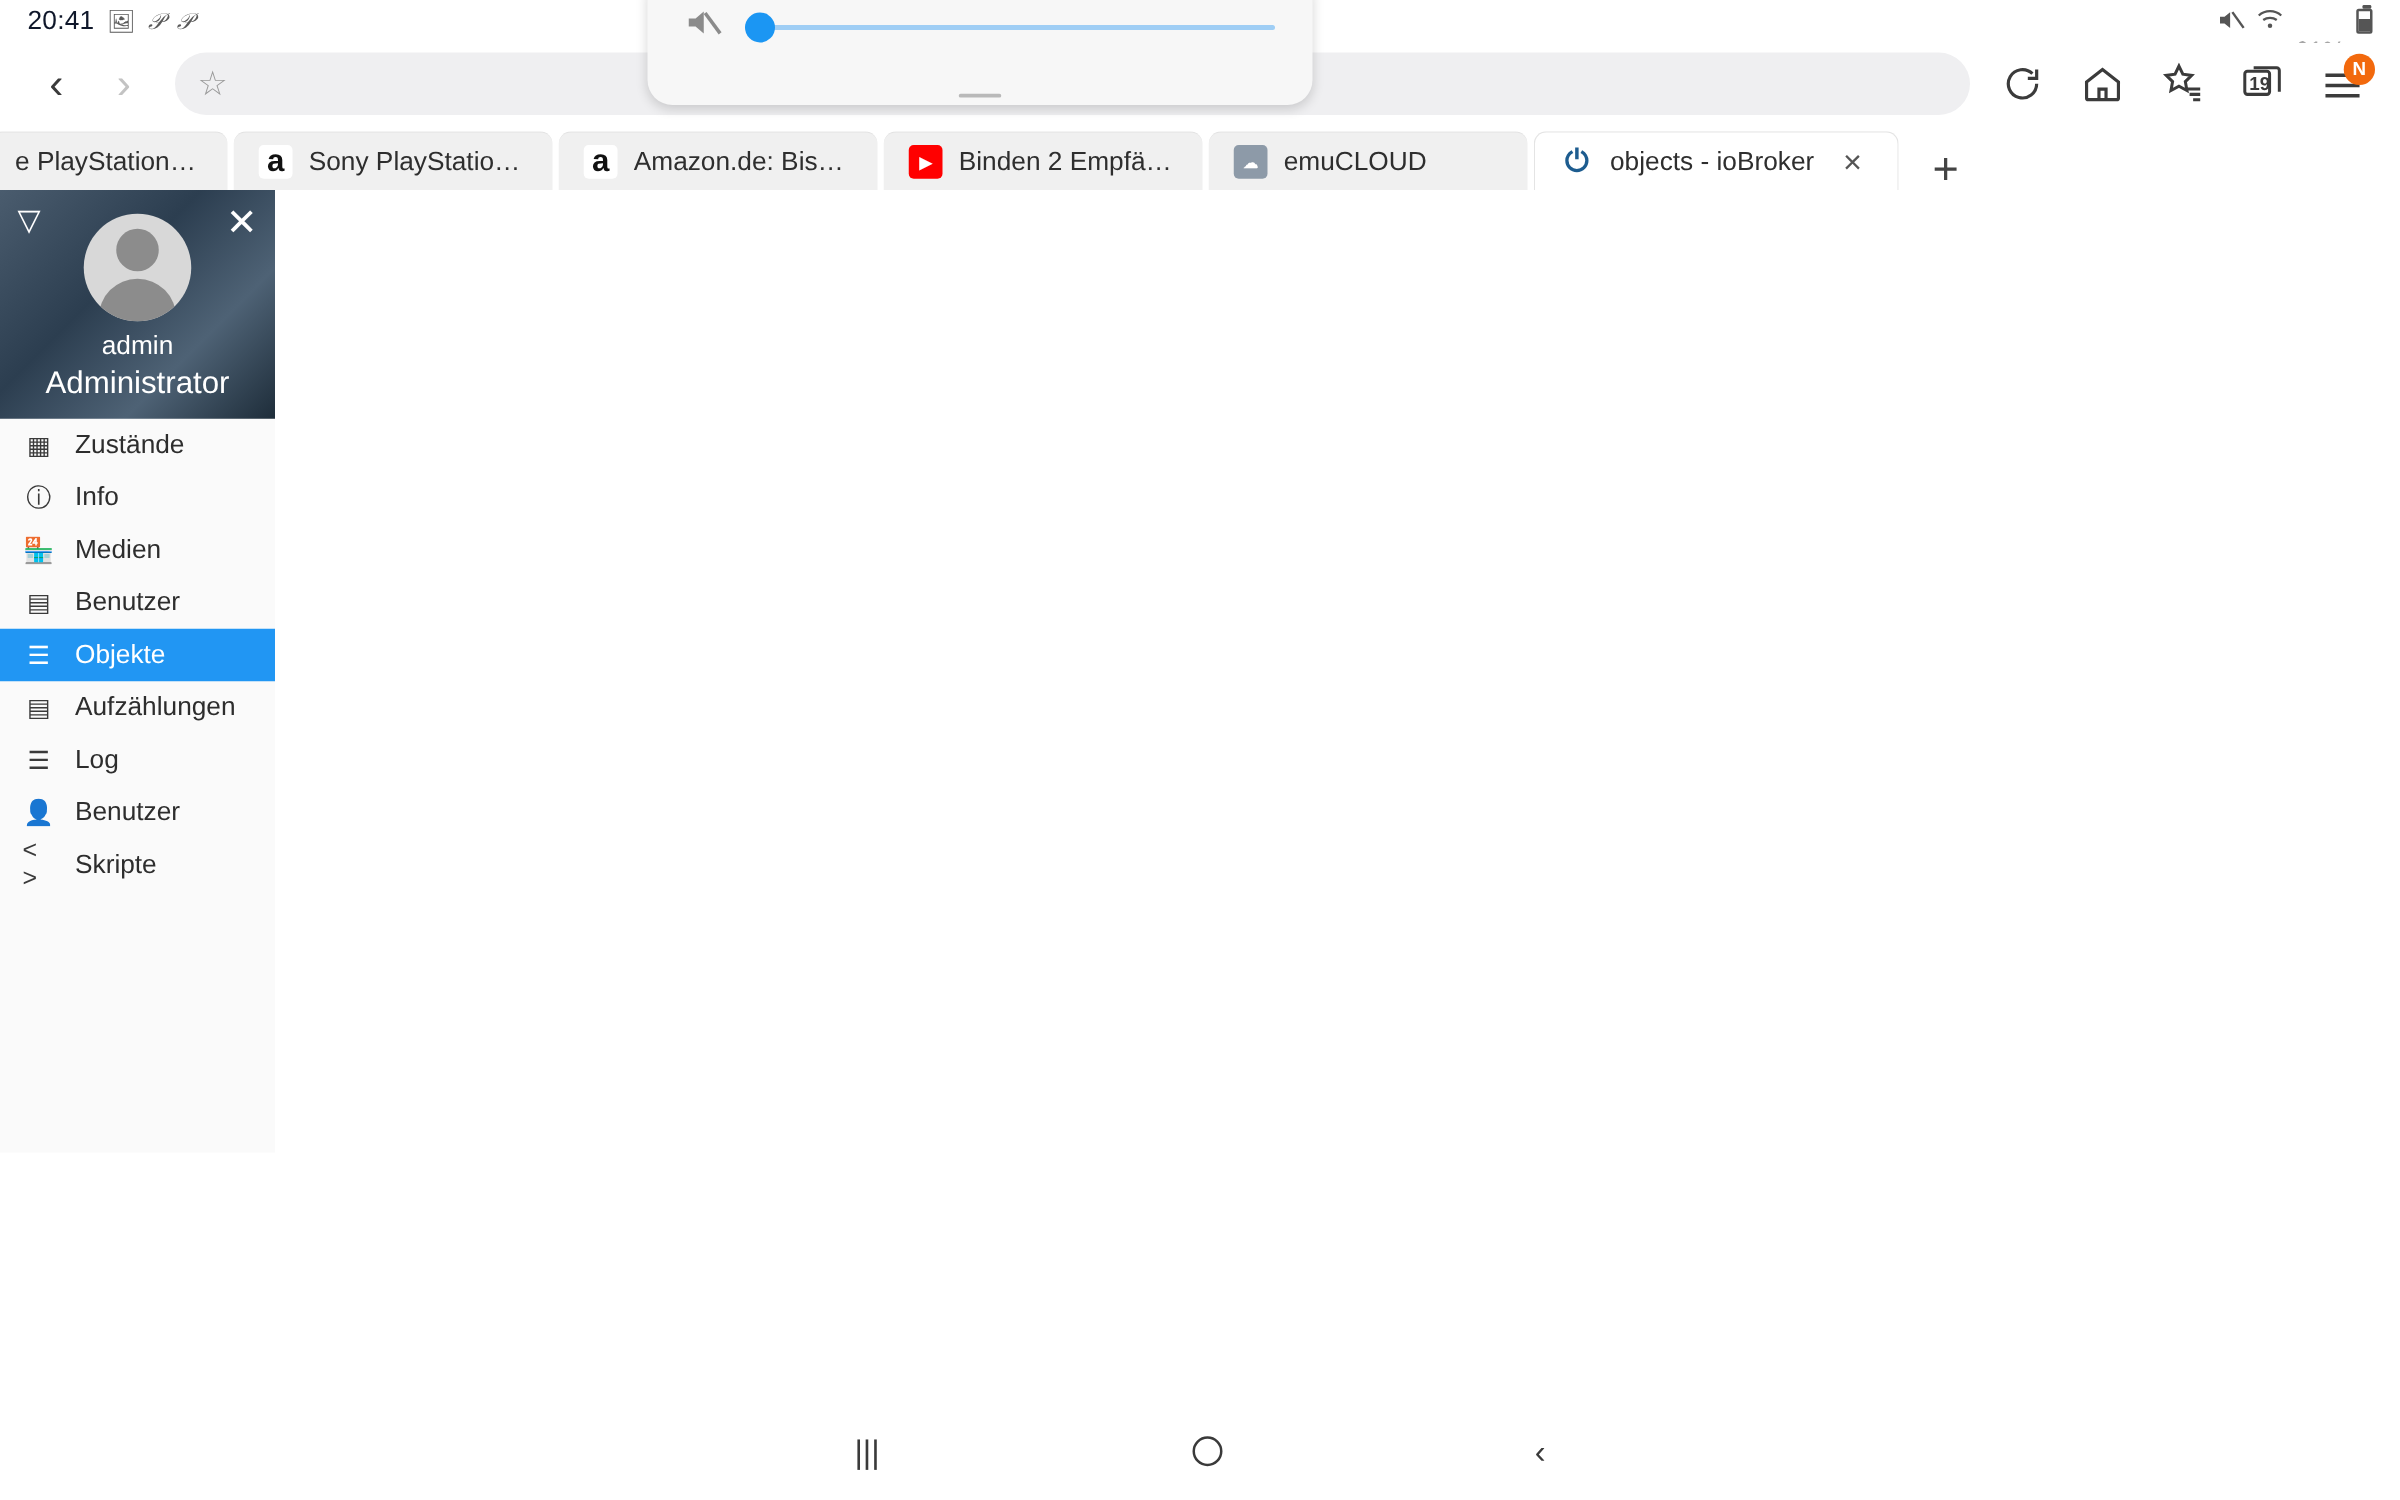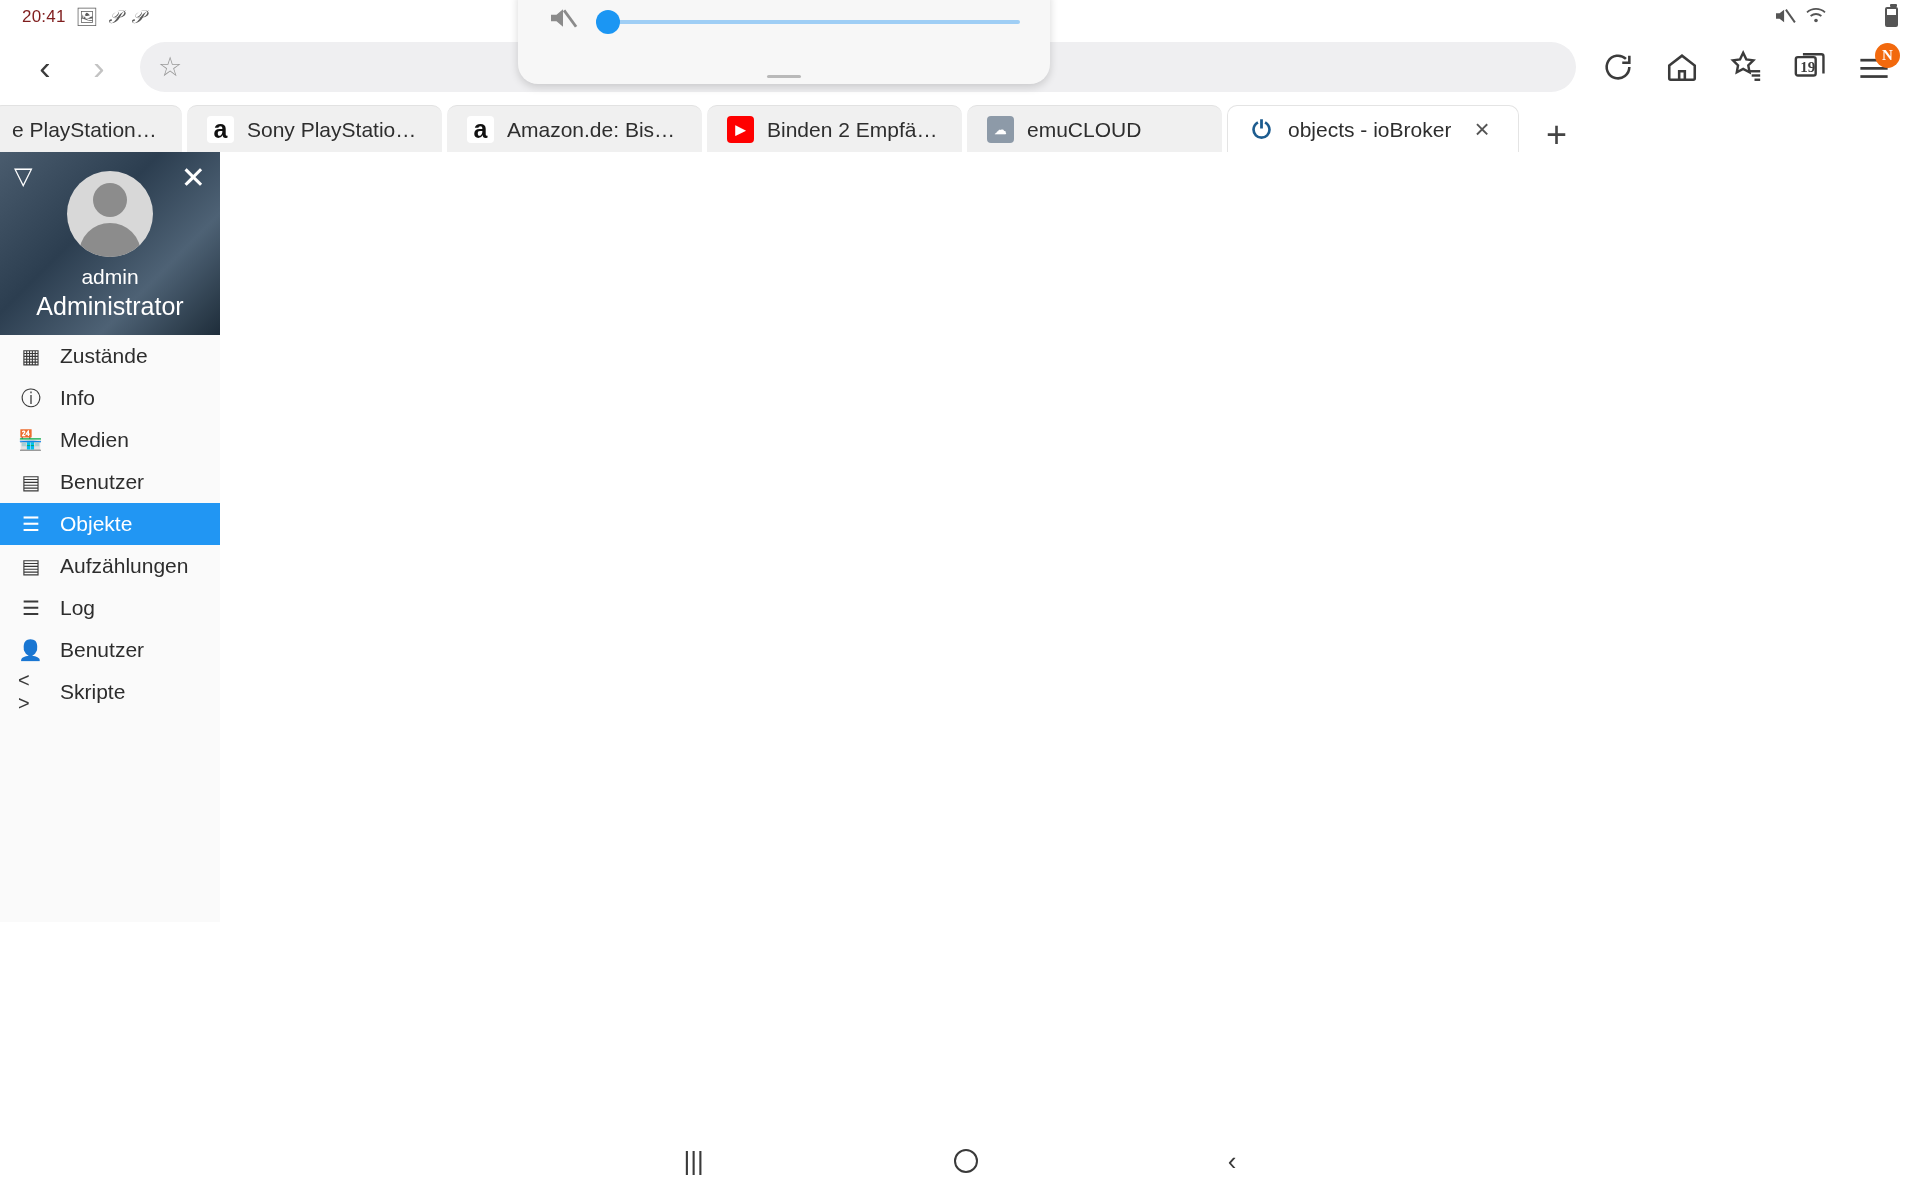--- a/index.html
+++ b/index.html
@@ -10,21 +10,21 @@
     overflow: hidden;
   }
 
   
   .status-bar {
     position: absolute; top: 0; left: 0; width: 1920px; height: 34px;
     display: flex; align-items: center; justify-content: space-between;
     padding: 0 22px; background: #ffffff; color: #4a4a4a;
   }
   .sb-left { display: flex; align-items: center; gap: 10px; }
-  .sb-time { font-size: 17px; color: #7f1d1d; letter-spacing: .2px; }
+  .sb-time { font-size: 21px; color: #0f172a; letter-spacing: .2px; }
   .sb-ico { font-size: 18px; color: #5a5a5a; line-height: 1; }
   .sb-right { display: flex; align-items: center; gap: 9px; }
   .sb-battery-txt { font-size: 20px; color: #4a4a4a; margin-top: 48px; }
   .batt {
     width: 13px; height: 20px; border: 2px solid #555; border-radius: 2px;
     position: relative; background: linear-gradient(to top, #555 61%, #fff 61%);
   }
   .batt:after {
     content: ""; position: absolute; top: -5px; left: 3px;
     width: 7px; height: 3px; background: #555; border-radius: 1px;
@@ -44,21 +44,21 @@
     flex: 1; height: 50px; background: #efeff1; border-radius: 26px;
     display: flex; align-items: center; padding: 0 18px; margin: 0 14px;
     position: relative;
   }
   .star-ico { font-size: 27px; color: #9a9a9a; line-height: 1; }
   .url-text {
     flex: 1; text-align: center; color: #b9c9d8; font-size: 25px;
     letter-spacing: .4px; padding-right: 36px;
   }
   .url-lock { color: #c8d6e2; font-size: 17px; margin-right: 7px; }
-  .tb-icons { display: flex; align-items: flex-end; gap: 8px; font-family: Liberation Serif, serif; }
+  .tb-icons { display: flex; align-items: flex-end; gap: 8px; }
   .tb-ico {
     width: 56px; height: 56px; display: flex; align-items: center;
     justify-content: center; color: #3b3b3b; position: relative;
   }
   .tabs-count {
     position: absolute; font-size: 15px; color: #3b3b3b; font-weight: 600;
     top: 50%; left: 46%; transform: translate(-50%,-46%);
   }
   .menu-badge {
     position: absolute; top: 4px; right: 2px; width: 25px; height: 25px;

